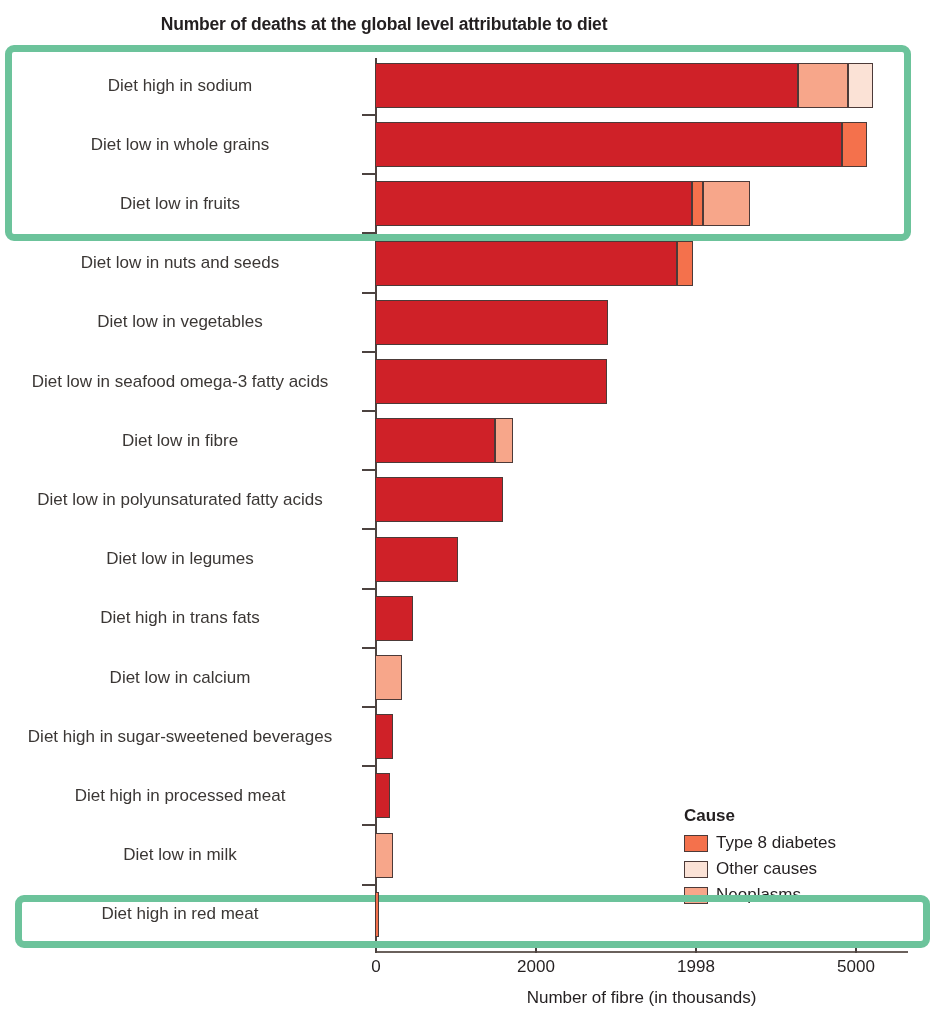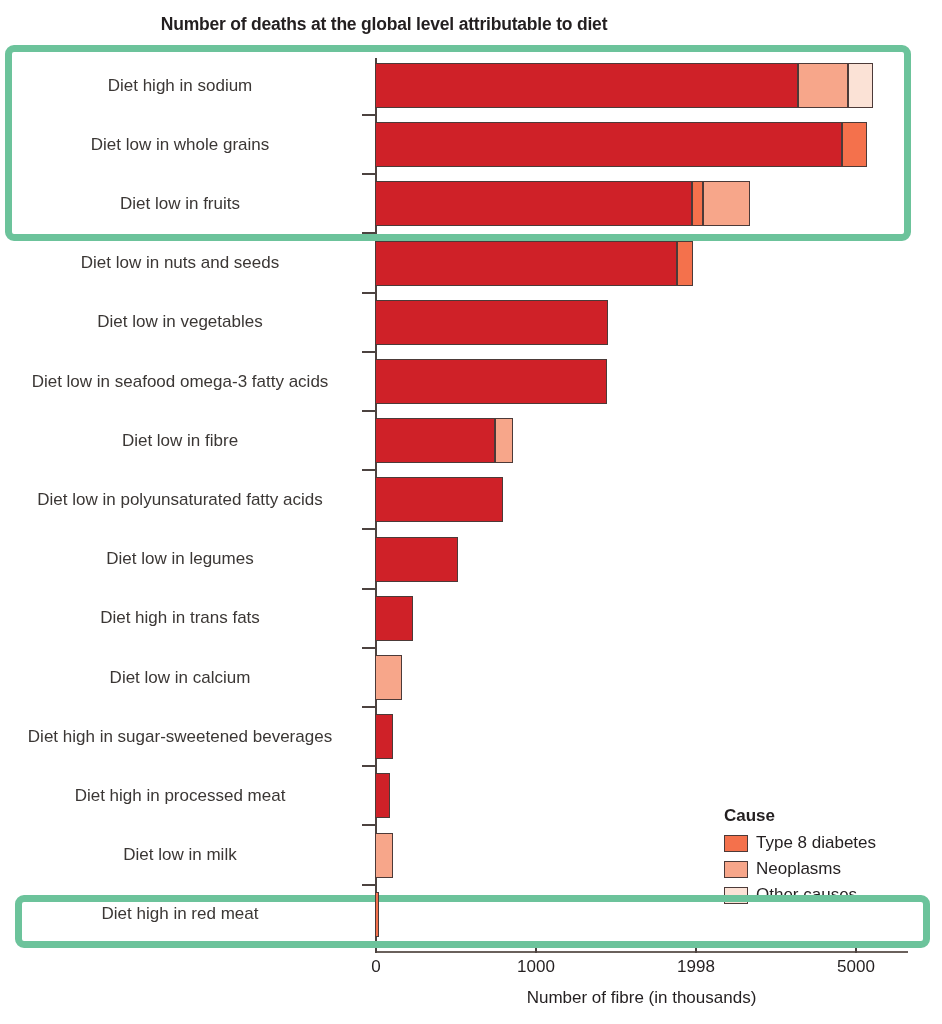--- a/index.html
+++ b/index.html
@@ -70,21 +70,21 @@
     right:0;width:370px;
     text-align:center;
     font-size:17px;
     color:#3b3735;
     white-space:nowrap;
     line-height:18px;
   }
 
   
   .legend{
-    position:absolute;left:684px;top:806px;margin-left:40px;
+    position:absolute;left:684px;top:806px;
   }
   .legend-title{
     font-size:17px;font-weight:bold;color:#231f20;margin-bottom:4px;
   }
   .legend-item{
     display:flex;align-items:center;height:26px;
   }
   .legend-swatch{
     width:24px;height:17px;margin-right:8px;
     box-sizing:border-box;border:1.6px solid #4c3a38;flex:none;
@@ -111,21 +111,21 @@
   <div class="chart-title">Number of deaths at the global level attributable to diet</div>
 
   <div class="axis-line-y"></div>
   <div class="axis-line-x"></div>
 
   <div id="plot-area" class="plot"></div>
   <div id="tick-layer">
       <div class="tickx" style="left: 375px;"></div>
       <div class="ticklabel-x" style="left: 376px;">0</div>
       <div class="tickx" style="left: 535px;"></div>
-      <div class="ticklabel-x" style="left: 536px;">1000</div>
+      <div class="ticklabel-x" style="left: 536px;">2000</div>
       <div class="tickx" style="left: 695px;"></div>
       <div class="ticklabel-x" style="left: 696px;">1998</div>
       <div class="tickx" style="left: 855px;"></div>
       <div class="ticklabel-x" style="left: 856px;">5000</div>
       <div class="ticky" style="top: 114px;"></div>
       <div class="ticky" style="top: 173.2px;"></div>
       <div class="ticky" style="top: 232.4px;"></div>
       <div class="ticky" style="top: 291.6px;"></div>
       <div class="ticky" style="top: 350.8px;"></div>
       <div class="ticky" style="top: 410px;"></div>
@@ -143,26 +143,26 @@
   <div class="xaxis-title">Number of fibre (in thousands)</div>
 
   <div class="legend">
     <div class="legend-title">Cause</div>
     <div id="legend-items">
         <div class="legend-item">
           <span class="legend-swatch" style="background: rgb(244, 113, 76);"></span>
           <span class="legend-label">Type 8 diabetes</span>
         </div>
         <div class="legend-item">
+          <span class="legend-swatch" style="background: rgb(251, 226, 214);"></span>
+          <span class="legend-label">Other causes</span>
+        </div>
+        <div class="legend-item">
           <span class="legend-swatch" style="background: rgb(247, 166, 138);"></span>
           <span class="legend-label">Neoplasms</span>
-        </div>
-        <div class="legend-item">
-          <span class="legend-swatch" style="background: rgb(251, 226, 214);"></span>
-          <span class="legend-label">Other causes</span>
         </div>
       </div>
   </div>
 
   <div class="highlight-box" style="left:5px;top:45px;width:906px;height:196px;"></div>
   <div class="highlight-box" style="left:15px;top:895px;width:915px;height:53px;"></div>
 
 <div class="cat-label" style="top: 76.5px; right: 577px;">Diet high in sodium</div>
     <div class="bar-row" style="top: 63px; left: 0px; width: 942px;">
       <div class="seg" style="left: 375px; width: 423.2px; background: rgb(207, 33, 40);"></div>

